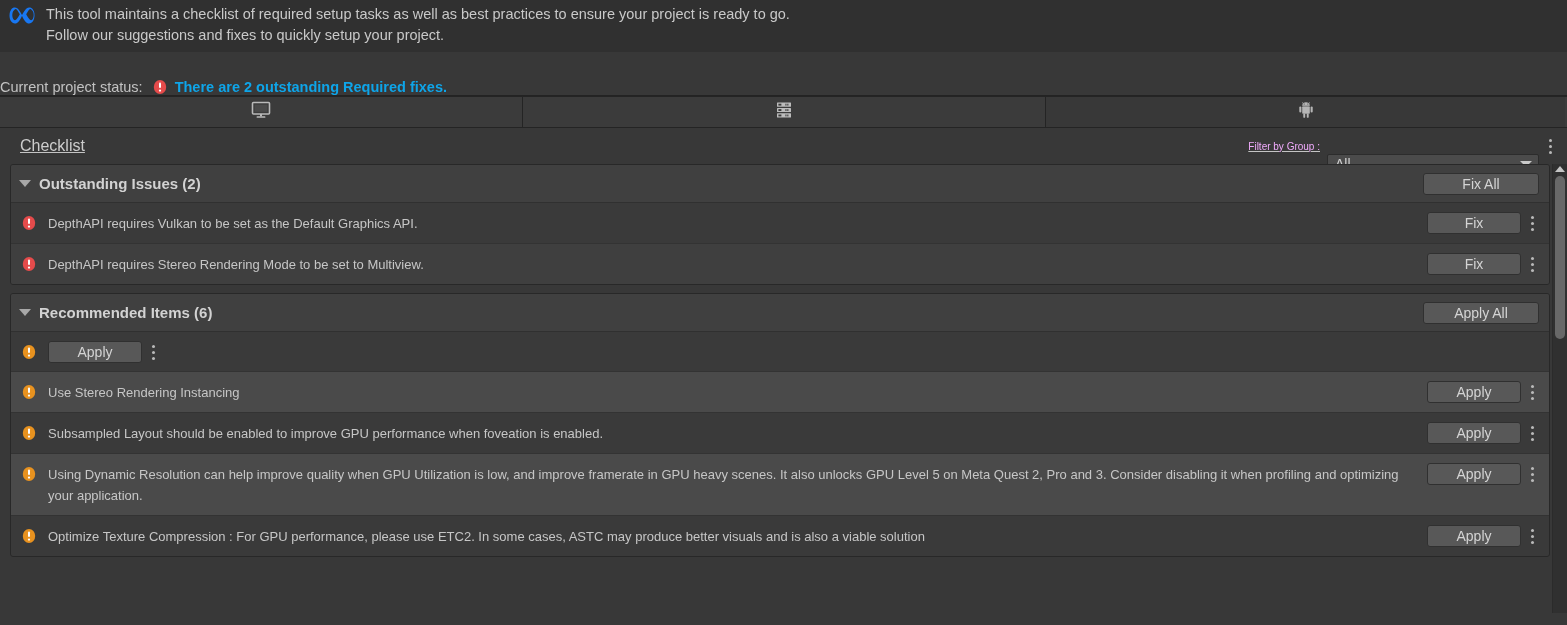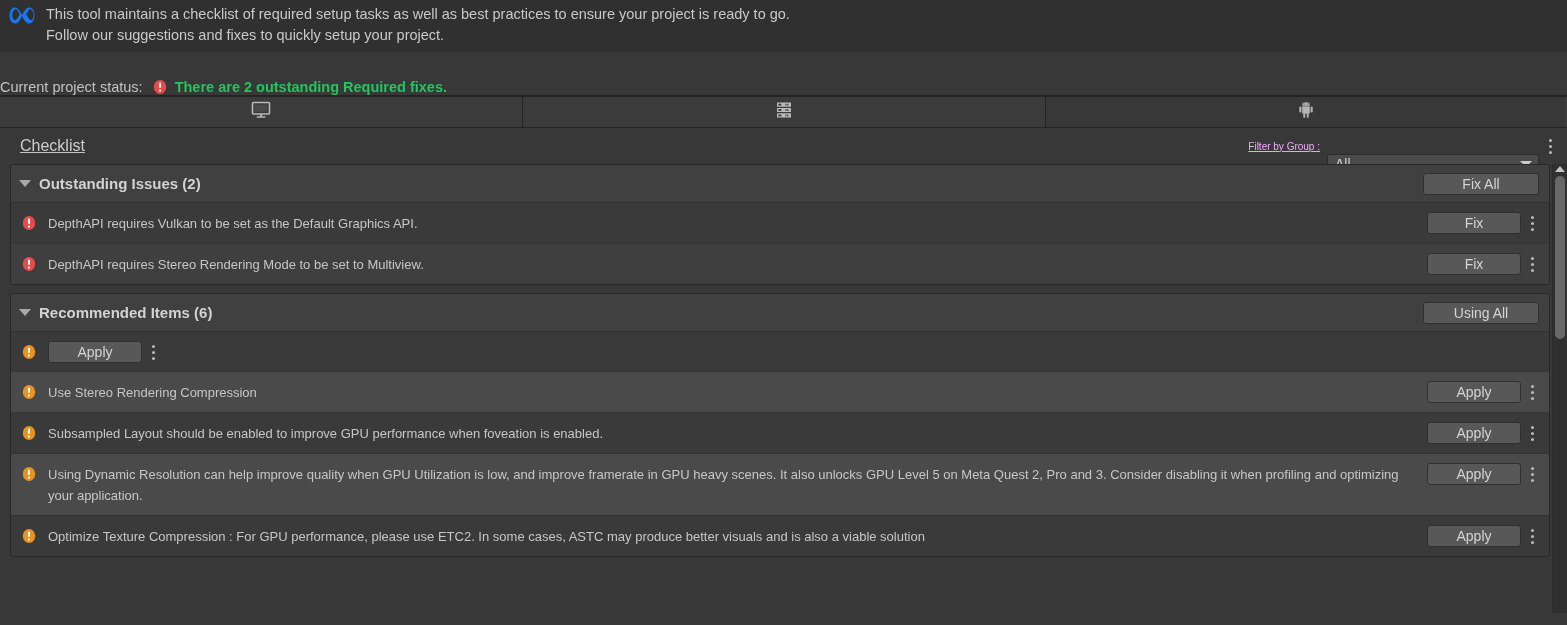--- a/index.html
+++ b/index.html
@@ -51,21 +51,21 @@
     border-bottom: 1px solid #232323;
     box-sizing: border-box;
   }
   .status-label {
     font-size: 14.5px;
     color: #c2c2c2;
   }
   .status-msg {
     font-size: 14.5px;
     font-weight: bold;
-    color: #22c55e;
+    color: #0ea5e9;
   }
 
   
   .tabbar {
     display: flex;
     height: 32px;
     background: #3c3c3c;
     border-top: 1px solid #242424;
     border-bottom: 1px solid #242424;
     box-sizing: border-box;
@@ -406,21 +406,21 @@
           <i></i>
           <i></i>
         </span>
       </div>
     </div>
 
     <div class="group">
       <div class="group-header">
         <span class="foldout"></span>
         <span class="group-title">Recommended Items (6)</span>
-        <button class="btn btn-wide">Using All</button>
+        <button class="btn btn-wide">Apply All</button>
       </div>
 
       <div class="row">
         <span class="row-icon">
           <svg width="16" height="16" viewBox="0 0 16 16">
             <ellipse cx="8" cy="8" rx="6.2" ry="7" fill="#e8921f"></ellipse>
             <rect x="7" y="3.4" width="2" height="5.6" rx="1" fill="#ffffff"></rect>
             <circle cx="8" cy="11.6" r="1.15" fill="#ffffff"></circle>
           </svg>
         </span>
@@ -435,21 +435,21 @@
       </div>
 
       <div class="row alt2">
         <span class="row-icon">
           <svg width="16" height="16" viewBox="0 0 16 16">
             <ellipse cx="8" cy="8" rx="6.2" ry="7" fill="#e8921f"></ellipse>
             <rect x="7" y="3.4" width="2" height="5.6" rx="1" fill="#ffffff"></rect>
             <circle cx="8" cy="11.6" r="1.15" fill="#ffffff"></circle>
           </svg>
         </span>
-        <span class="row-text">Use Stereo Rendering Compression</span>
+        <span class="row-text">Use Stereo Rendering Instancing</span>
         <span class="row-action">
           <button class="btn">Apply</button>
         </span>
         <span class="row-kebab">
           <i></i>
           <i></i>
           <i></i>
         </span>
       </div>
 

